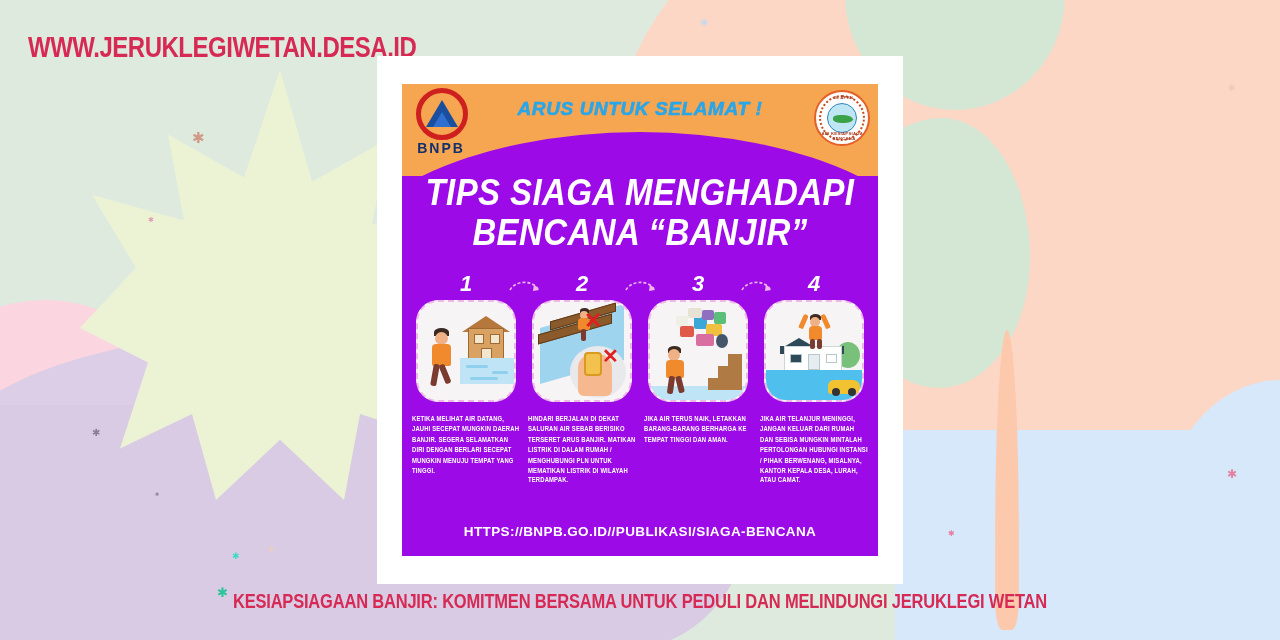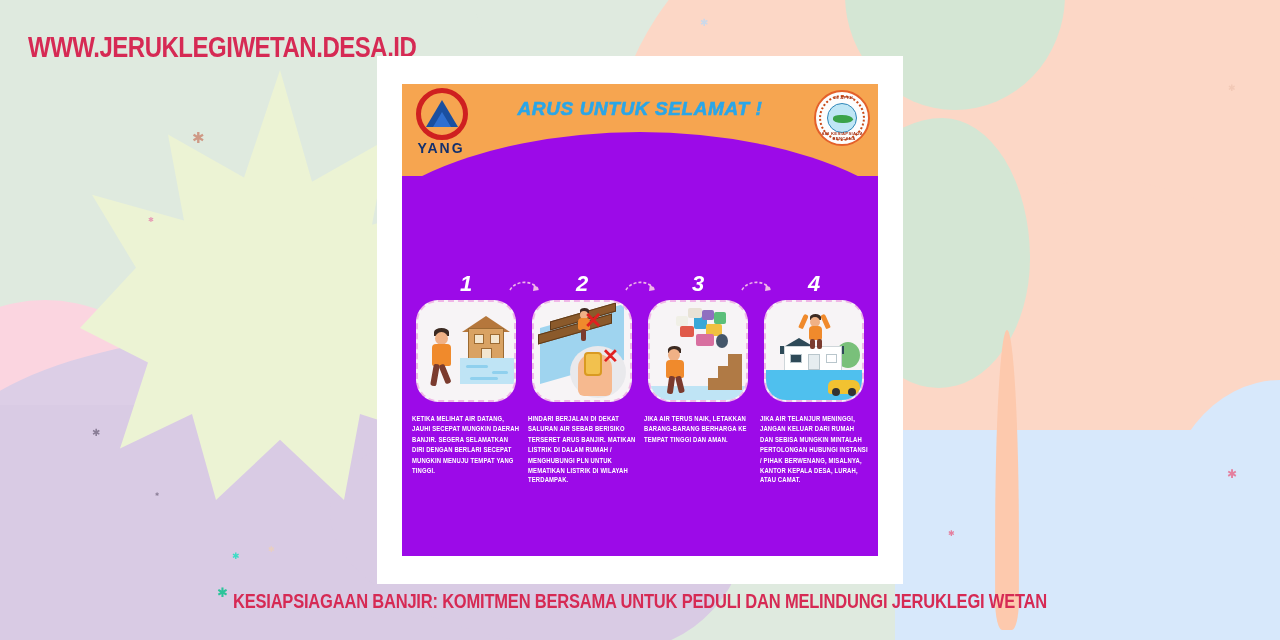--- a/index.html
+++ b/index.html
@@ -312,35 +312,39 @@
   <div class="poster-frame">
     <div class="poster">
 
       <div class="poster-header">
         <div class="header-arc"></div>
 
         <div class="bnpb">
           <div class="bnpb-circle"></div>
           <div class="bnpb-tri"></div>
           <div class="bnpb-tri-in"></div>
-          <div class="bnpb-text">YANG</div>
+          <div class="bnpb-text">BNPB</div>
         </div>
 
         <div class="header-tagline">ARUS UNTUK SELAMAT !</div>
 
         <div class="seal">
           <div class="seal-ring"></div>
           <div class="seal-globe">
             <div class="seal-land"></div>
           </div>
           <div class="seal-txt-top">26 APRIL</div>
           <div class="seal-txt-bot">HARI KESIAPSIAGAAN BENCANA</div>
         </div>
       </div>
 
+      <div class="poster-title">
+        <div class="title-l1">TIPS SIAGA MENGHADAPI</div>
+        <div class="title-l2">BENCANA “BANJIR”</div>
+      </div>
 
       <div class="cards">
 
         <div class="card-col">
           <div class="card-num">1</div>
           <div class="card-box">
             <div class="art">
               <div class="c1-roof"></div>
               <div class="c1-house"></div>
               <div class="c1-win" style="left:56px;top:32px;width:10px;height:10px;"></div>
@@ -458,18 +462,19 @@
         </div>
       </div>
 
       <div class="texts">
         <div class="text-col">KETIKA MELIHAT AIR DATANG, JAUHI SECEPAT MUNGKIN DAERAH BANJIR. SEGERA SELAMATKAN DIRI DENGAN BERLARI SECEPAT MUNGKIN MENUJU TEMPAT YANG TINGGI.</div>
         <div class="text-col">HINDARI BERJALAN DI DEKAT SALURAN AIR SEBAB BERISIKO TERSERET ARUS BANJIR. MATIKAN LISTRIK DI DALAM RUMAH / MENGHUBUNGI PLN UNTUK MEMATIKAN LISTRIK DI WILAYAH TERDAMPAK.</div>
         <div class="text-col">JIKA AIR TERUS NAIK, LETAKKAN BARANG-BARANG BERHARGA KE TEMPAT TINGGI DAN AMAN.</div>
         <div class="text-col">JIKA AIR TELANJUR MENINGGI, JANGAN KELUAR DARI RUMAH DAN SEBISA MUNGKIN MINTALAH PERTOLONGAN HUBUNGI INSTANSI / PIHAK BERWENANG, MISALNYA, KANTOR KEPALA DESA, LURAH, ATAU CAMAT.</div>
       </div>
 
+      <div class="poster-url">HTTPS://BNPB.GO.ID//PUBLIKASI/SIAGA-BENCANA</div>
     </div>
   </div>
 
   <div class="caption">KESIAPSIAGAAN BANJIR: KOMITMEN BERSAMA UNTUK PEDULI DAN MELINDUNGI JERUKLEGI WETAN</div>
 
 </div>
 
 </body></html>

